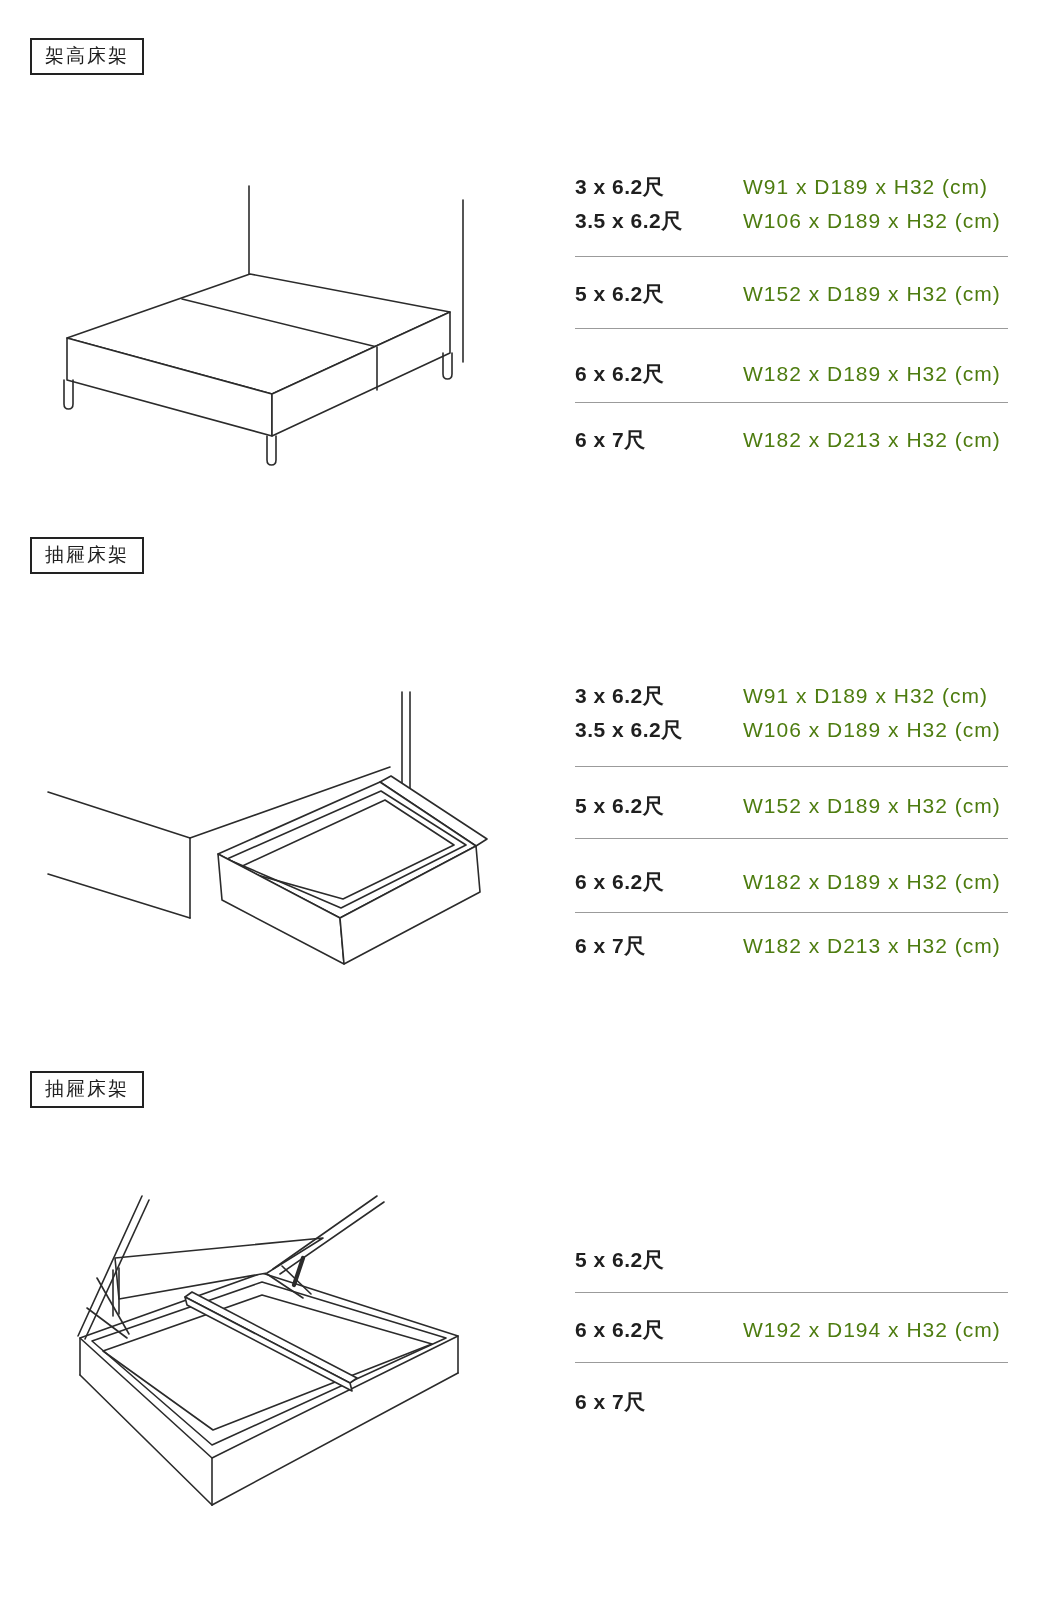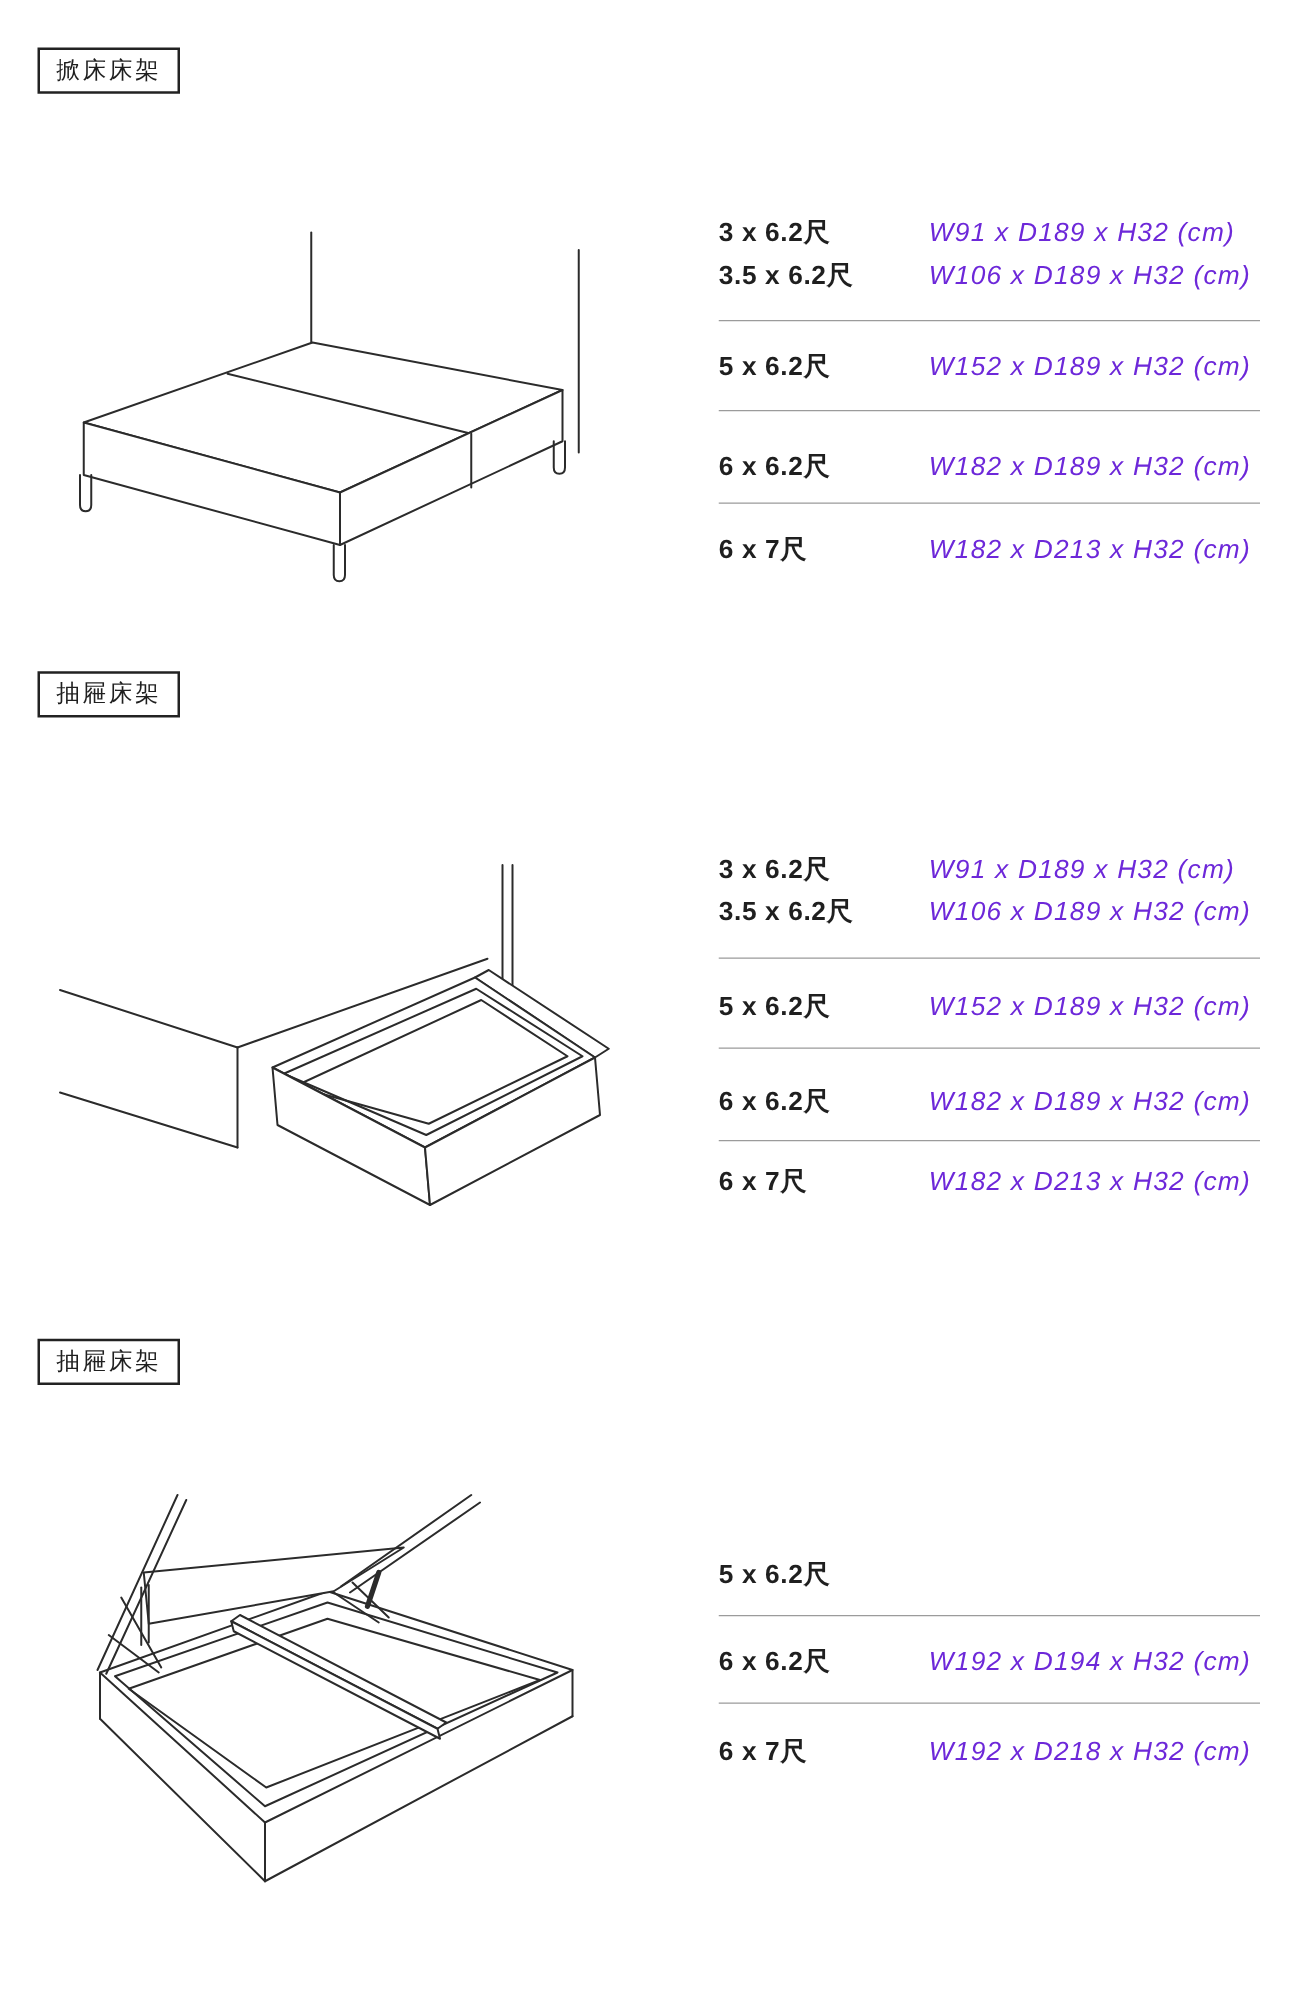--- a/index.html
+++ b/index.html
@@ -11,36 +11,36 @@
     position:absolute;left:30px;display:inline-block;
     border:2px solid #222222;padding:3px 13px 4px 13px;
     font-size:19px;font-weight:400;letter-spacing:2px;color:var(--ink,#1f1f1f);
     background:#fff;white-space:nowrap;
   }
   .spec-row{
     position:absolute;left:575px;width:433px;height:28px;line-height:28px;
     font-size:21px;color:var(--ink,#1f1f1f);white-space:nowrap;
   }
   .spec-size{position:absolute;left:0;top:0;font-weight:700;letter-spacing:0.5px;}
-  .spec-dims{position:absolute;left:168px;top:0;font-weight:400;letter-spacing:1px;color:#6d28d9;font-style:italic;}
+  .spec-dims{position:absolute;left:168px;top:0;font-weight:400;letter-spacing:1px;color:#4d7c0f;}
   .divider{position:absolute;left:575px;width:433px;height:1px;background:var(--div,#9b9b9b);}
   .illus{position:absolute;}
   .illus line,.illus path,.illus polygon,.illus polyline{
     stroke:var(--line,#2b2b2b);stroke-width:1.6;stroke-linecap:round;stroke-linejoin:round;
   }
   .illus .f{fill:#ffffff;}
   .illus .n{fill:none;}
   .illus .thick{stroke-width:4.2;}
 </style>
 </head>
 <body>
 
 <div id="page" style="--bg: #ffffff; --ink: #1f1f1f; --div: #9b9b9b; --line: #2b2b2b;">
 
-  <div class="title-box" style="top:38px;">掀床床架</div>
+  <div class="title-box" style="top:38px;">架高床架</div>
 
   <svg class="illus" style="left:40px;top:150px;" width="440" height="320" viewBox="0 0 440 320" aria-hidden="true">
     <line x1="209" y1="36" x2="209" y2="124"></line>
     <line x1="423" y1="50" x2="423" y2="212"></line>
     <polygon class="f" points="27,188 210,124 410,162 232,244"></polygon>
     <line x1="142" y1="149" x2="337" y2="197"></line>
     <polygon class="f" points="27,188 232,244 232,286 27,230"></polygon>
     <polygon class="f" points="232,244 410,162 410,203 232,286"></polygon>
     <line x1="337" y1="197" x2="337" y2="240"></line>
     <path class="n" d="M24 230 L24 254 Q24 259 28.5 259 Q33 259 33 254 L33 230"></path>
@@ -151,16 +151,15 @@
     <span class="spec-size">5 x 6.2尺</span>
   </div>
   <div class="divider" style="top:1292px;"></div>
   <div class="spec-row" style="top:1316px;">
     <span class="spec-size">6 x 6.2尺</span>
     <span class="spec-dims">W192 x D194 x H32 (cm)</span>
   </div>
   <div class="divider" style="top:1362px;"></div>
   <div class="spec-row" style="top:1388px;">
     <span class="spec-size">6 x 7尺</span>
-    <span class="spec-dims">W192 x D218 x H32 (cm)</span>
   </div>
 
 </div>
 
 </body></html>

